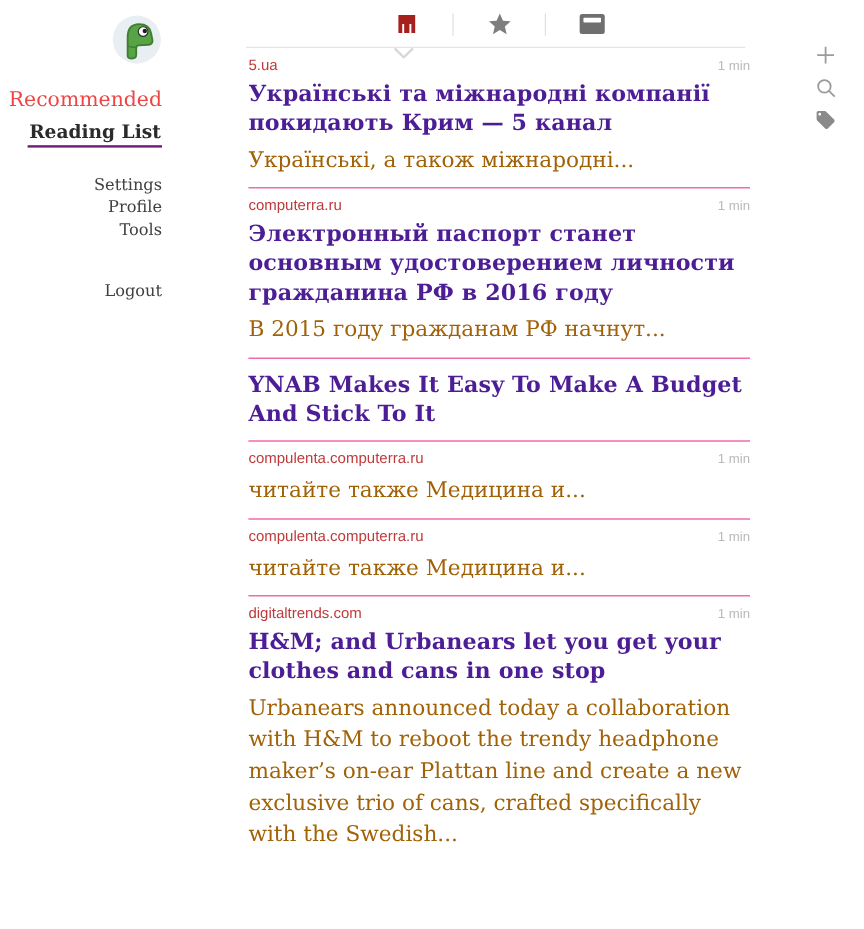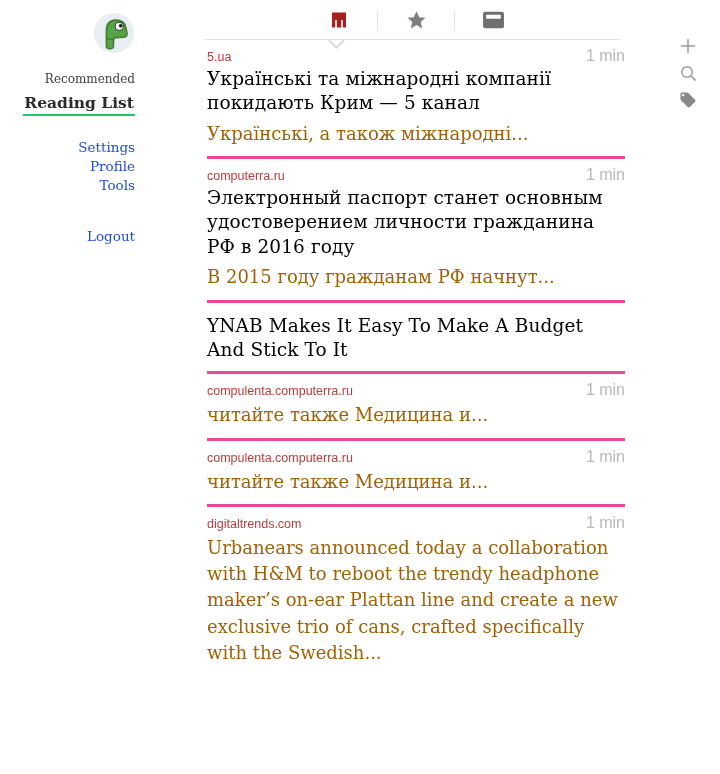--- a/index.html
+++ b/index.html
@@ -13,34 +13,34 @@
 
   
   .sidebar {
     position: absolute; top: 12px; left: 0; width: 135px;
     text-align: right;
   }
   .logo-btn { display: inline-block; background: none; border: 0; cursor: pointer; margin-right: 0; }
   .nav-recommended {
     display: block; margin-top: 14px;
     font-family: "DejaVu Serif", "Liberation Serif", serif;
-    font-size: 12px; color: #404040; text-decoration: none; cursor: pointer;
+    font-size: 17px; color: #ef4444; text-decoration: none; cursor: pointer;
   }
   .nav-readinglist {
     display: inline-block; margin-top: 7px; padding: 0 1px 2px 1px;
     font-family: "DejaVu Serif", "Liberation Serif", serif;
     font-size: 15.5px; font-weight: bold; color: #2b2b2b;
     text-decoration: none; cursor: pointer;
-    border-bottom: 2px solid #22c55e;
+    border-bottom: 2px solid #701a75;
   }
   .nav-group { margin-top: 22px; }
   .nav-link {
     display: block; line-height: 19px;
     font-family: "DejaVu Serif", "Liberation Serif", serif;
-    font-size: 13.5px; color: #1d4ed8; text-decoration: none; cursor: pointer; padding-left: 48px;
+    font-size: 13.5px; color: #404040; text-decoration: none; cursor: pointer; padding-left: 48px;
   }
   .nav-logout { margin-top: 32px; }
 
   
   .tabbar {
     position: absolute; left: 207px; top: 6px; width: 418px; height: 28px;
     display: flex; align-items: center; justify-content: center;
   }
   .tab {
     background: none; border: 0; cursor: pointer;
@@ -61,32 +61,32 @@
     display: flex; flex-direction: column; align-items: center; gap: 7px;
   }
   .rail button {
     background: none; border: 0; cursor: pointer;
     width: 20px; height: 20px;
     display: flex; align-items: center; justify-content: center;
   }
 
   
   .content { position: absolute; left: 207px; top: 40px; width: 418px; }
-  .article { padding: 7px 0 9px 0; border-bottom: 3px solid #ec4899; cursor: pointer; }
+  .article { padding: 7px 0 9px 0; border-bottom: 1px solid #ec4899; cursor: pointer; }
   .article:last-child { border-bottom: 0; }
   .meta { display: flex; justify-content: space-between; align-items: baseline; height: 16px; }
   .source {
     font-size: 12.5px; color: #bf3a3a; text-decoration: none; cursor: pointer;
     font-family: "Liberation Sans", sans-serif;
   }
-  .time { font-size: 16px; color: #b9b9b9; text-align: right; }
+  .time { font-size: 11px; color: #b9b9b9; text-align: right; }
   .title {
     margin-top: 4px;
     font-family: "DejaVu Serif", "Liberation Serif", serif;
-    font-size: 18.5px; font-weight: normal; color: #000000;
+    font-size: 18.5px; font-weight: bold; color: #4c1d95;
     line-height: 1.32; letter-spacing: 0.1px;
   }
   .excerpt {
     margin-top: 5px;
     font-family: "DejaVu Serif", "Liberation Serif", serif;
     font-size: 18px; color: #a16207; line-height: 1.46;
   }
 </style>
 </head>
 <body>
@@ -195,16 +195,17 @@
       <span class="time">1 min</span>
     </div>
     <p class="excerpt">читайте также Медицина и...</p>
   </article>
 
   <article class="article">
     <div class="meta">
       <a class="source">digitaltrends.com</a>
       <span class="time">1 min</span>
     </div>
+    <h2 class="title">H&amp;M; and Urbanears let you get your clothes and cans in one stop</h2>
     <p class="excerpt">Urbanears announced today a collaboration with H&amp;M to reboot the trendy headphone maker’s on-ear Plattan line and create a new exclusive trio of cans, crafted specifically with the Swedish...</p>
   </article>
 </main>
 </div>
 
 </body></html>

